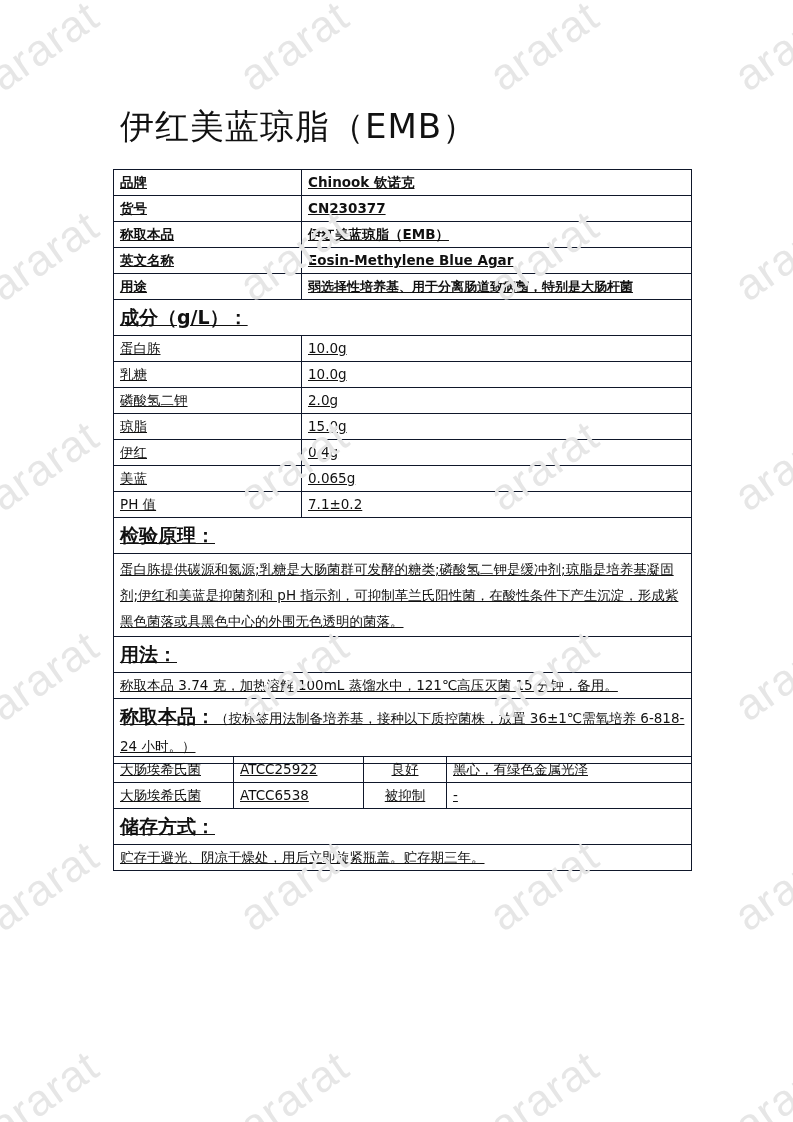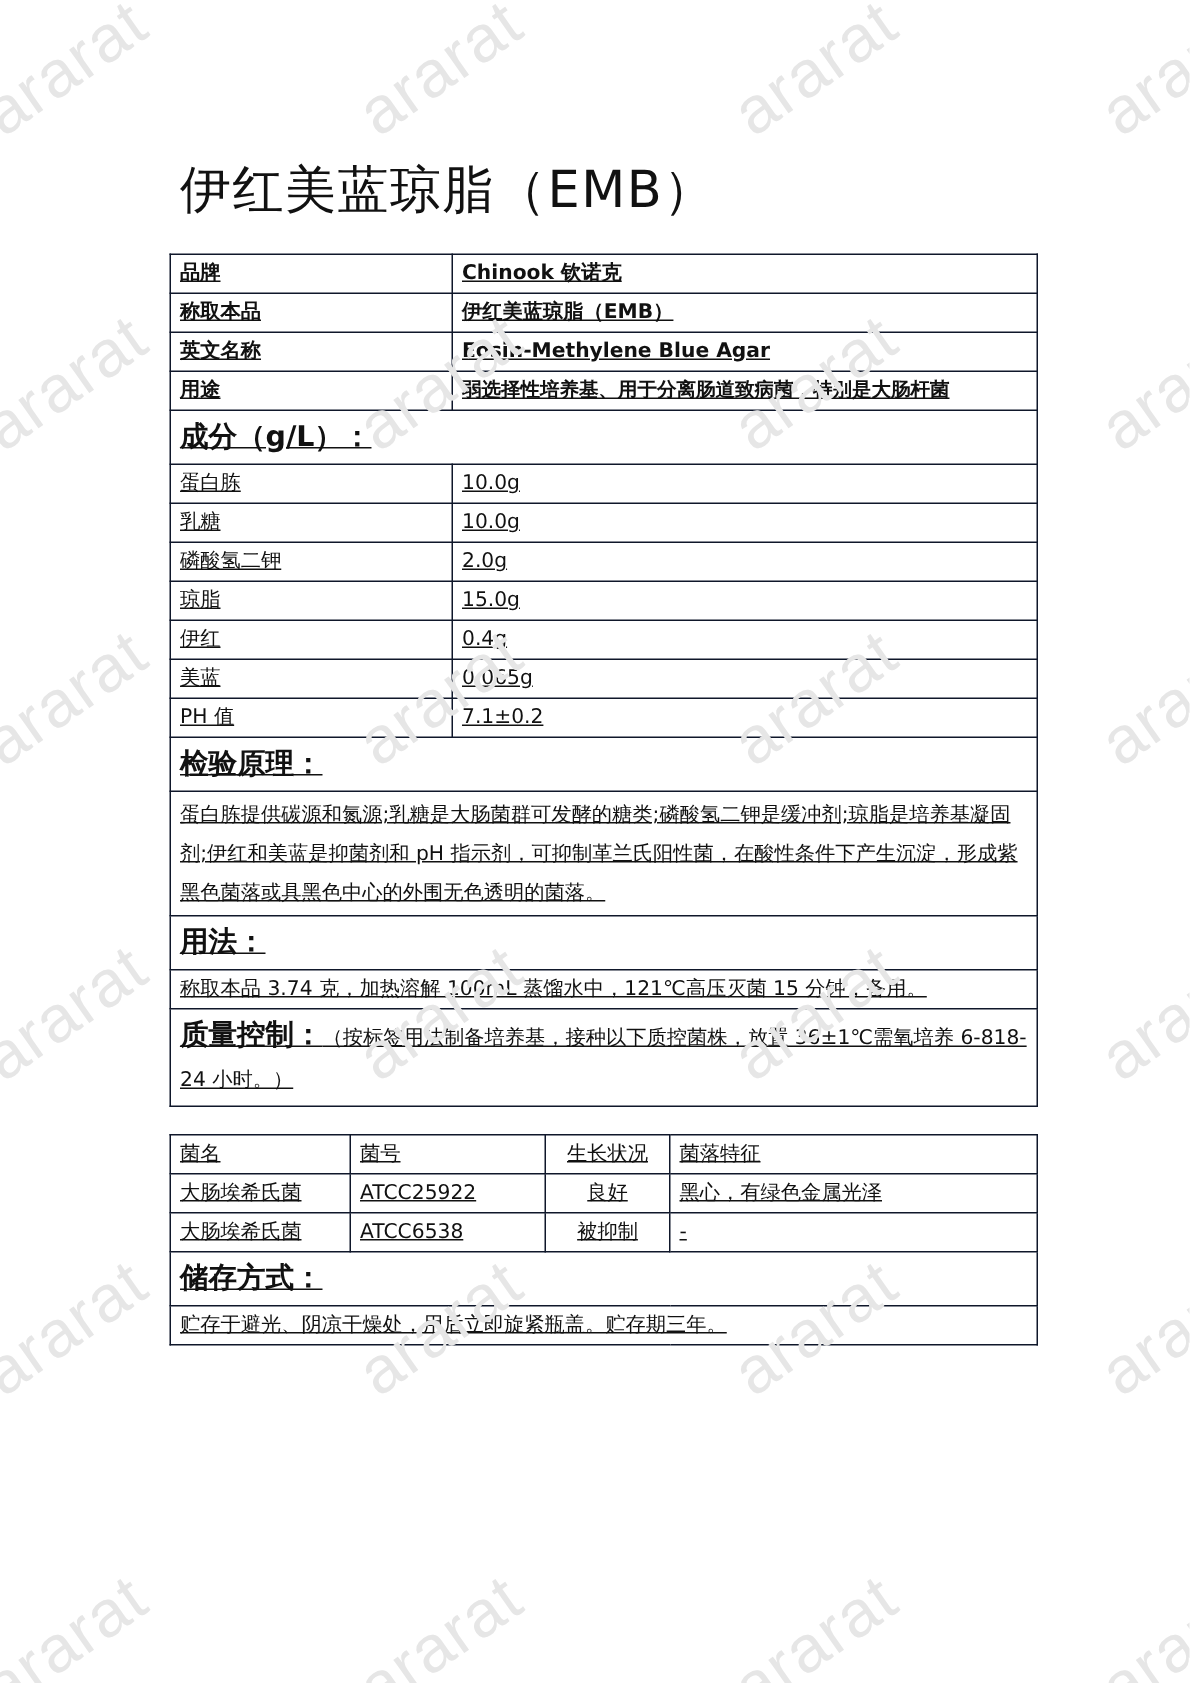--- a/index.html
+++ b/index.html
@@ -53,20 +53,24 @@
   <colgroup>
       <col style="width:188px">
       <col style="width:390px">
     </colgroup>
   <tbody>
       <tr>
     <td class="b">品牌</td>
     <td class="b">Chinook   钦诺克</td>
   </tr>
   <tr>
+    <td class="b">货号</td>
+    <td class="b">CN230377</td>
+  </tr>
+  <tr>
     <td class="b">称取本品</td>
     <td class="b">伊红美蓝琼脂（EMB）</td>
   </tr>
   <tr>
     <td class="b">英文名称</td>
     <td class="b">Eosin-Methylene Blue Agar</td>
   </tr>
   <tr>
     <td class="b">用途</td>
     <td class="b" style="font-size:13px;">弱选择性培养基、用于分离肠道致病菌，特别是大肠杆菌</td>
@@ -112,39 +116,33 @@
       </tr>
 
   <tr>
         <td colspan="2" class="sec">用法：</td>
       </tr>
   <tr>
         <td colspan="2">称取本品 3.74 克，加热溶解 100mL 蒸馏水中，121℃高压灭菌 15 分钟，备用。</td>
       </tr>
 
   <tr>
-        <td colspan="2" class="qc-wrap"><span style="font-size:19px;font-weight:bold;">质量控制：</span><span class="qc-note">（按标签用法制备培养基，接种以下质控菌株，放置 36±1℃需氧培养 6-818-24 小时。）</span></td>
+        <td colspan="2" class="qc-wrap"><span style="font-size:19px;font-weight:bold;">称取本品：</span><span class="qc-note">（按标签用法制备培养基，接种以下质控菌株，放置 36±1℃需氧培养 6-818-24 小时。）</span></td>
       </tr>
 </tbody>
   </table>
 
 <table style="top:756px;width:578px;">
   <colgroup>
       <col style="width:120px">
       <col style="width:130px">
       <col style="width:83px">
       <col style="width:245px">
     </colgroup>
   <tbody>
-      <tr>
-    <td>菌名</td>
-    <td>菌号</td>
-    <td class="c">生长状况</td>
-    <td>菌落特征</td>
-  </tr>
   <tr>
     <td>大肠埃希氏菌</td>
     <td>ATCC25922</td>
     <td class="c">良好</td>
     <td>黑心，有绿色金属光泽</td>
   </tr>
   <tr>
     <td>大肠埃希氏菌</td>
     <td>ATCC6538</td>
     <td class="c">被抑制</td>

